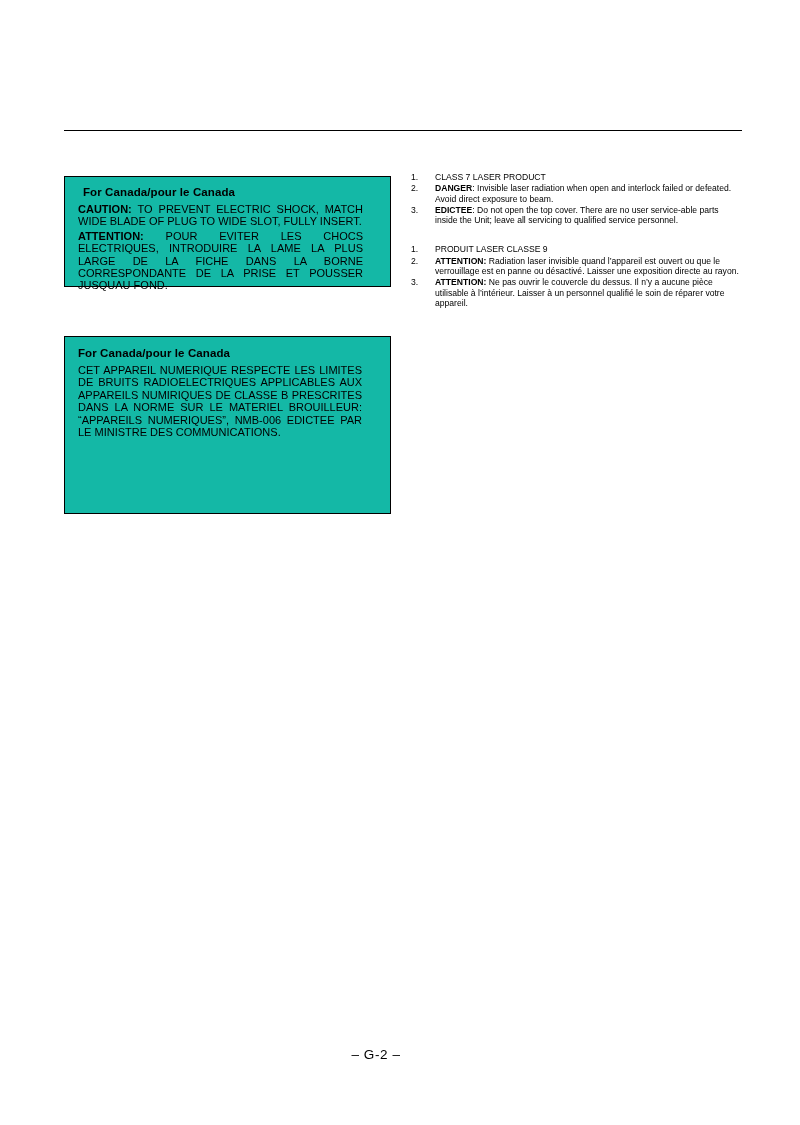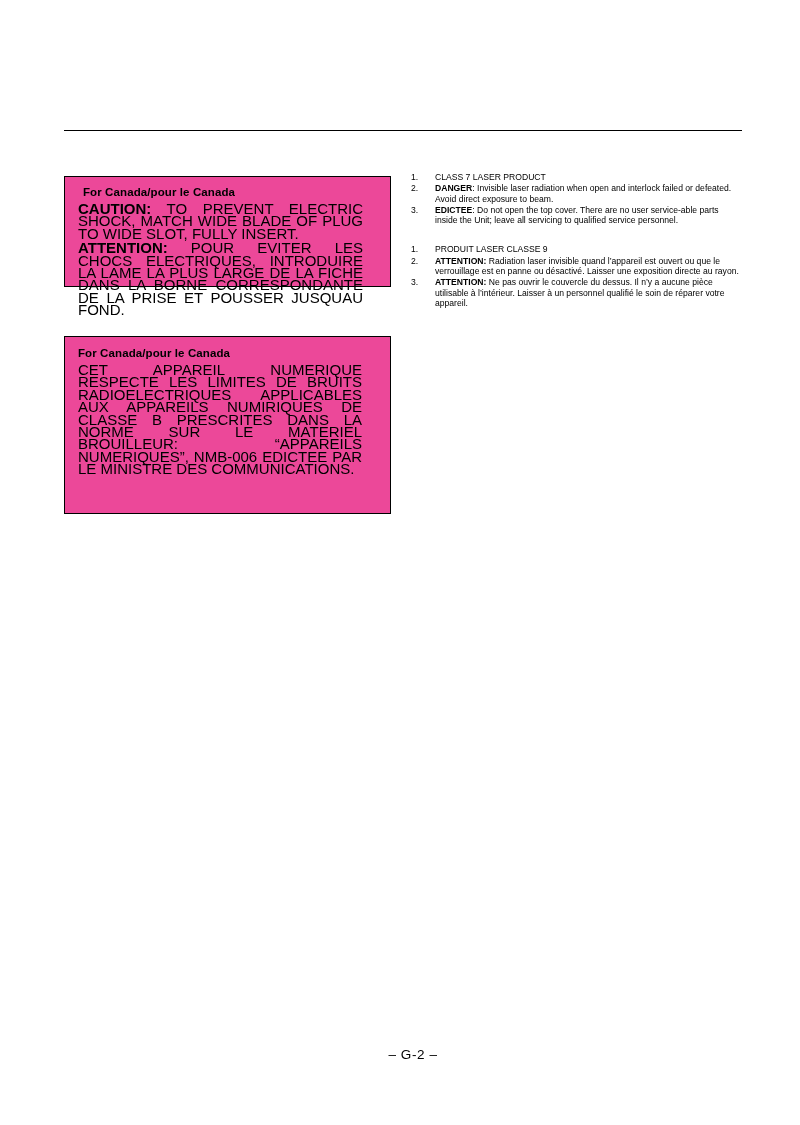--- a/index.html
+++ b/index.html
@@ -31,21 +31,21 @@
     width: 678px;
     height: 1px;
     background: #000000;
   }
 
   
   .box {
     position: absolute;
     border: 1px solid #000000;
     box-sizing: border-box;
-    background: #ec4899;
+    background: #14b8a6;
   }
 
   .box-1 {
     left: 64px;
     top: 176px;
     width: 327px;
     height: 111px;
     padding: 9px 11px 8px 13px;
   }
 
@@ -62,21 +62,21 @@
     font-weight: bold;
     margin: 0 0 5px 0;
     letter-spacing: 0.1px;
   }
 
   .box-1 .box-title {
     padding-left: 5px;
   }
 
   .box-para {
-    font-size: 15px;
+    font-size: 11px;
     line-height: 12.4px;
     margin: 0 16px 0 0;
     text-align: justify;
     text-justify: inter-word;
   }
 
   .box-para + .box-para {
     margin-top: 2px;
   }
 
@@ -125,21 +125,20 @@
 
   
   .footer {
     position: absolute;
     left: 0;
     top: 1047px;
     width: 752px;
     text-align: center;
     font-size: 13.5px;
     letter-spacing: 0.6px;
-    padding-left: 37px;
   }
 </style>
 </head>
 <body>
 
 <div class="page">
 
   <div class="top-rule"></div>
 
   <div class="box box-1">

